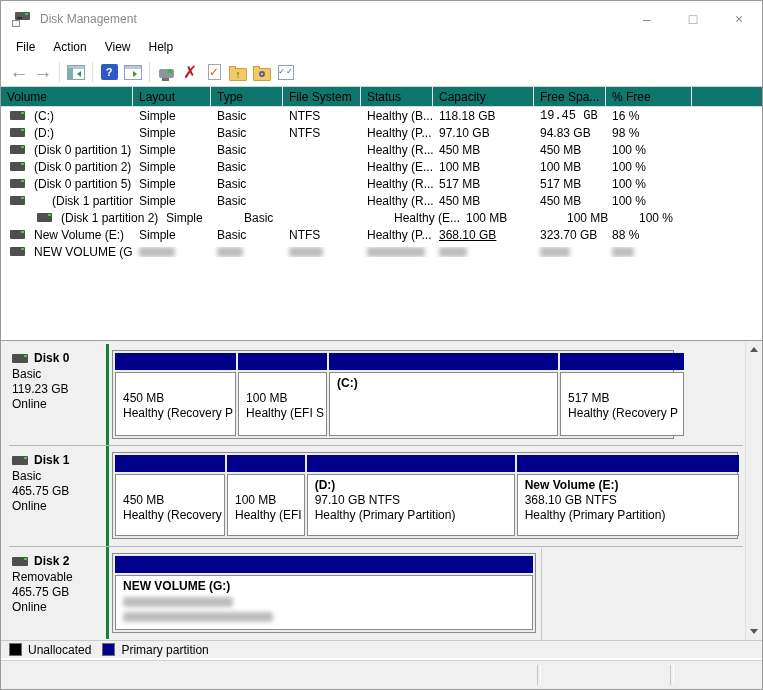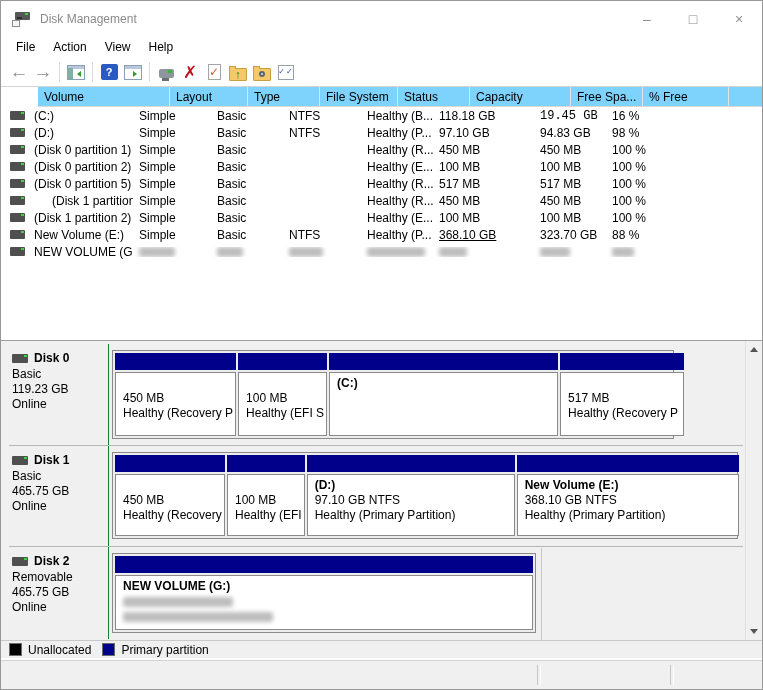--- a/index.html
+++ b/index.html
@@ -53,38 +53,38 @@
     font-size:11px;position:relative;border-radius:1px;box-sizing:border-box;}
   .open-folder-icon::before,.explore-folder-icon::before{content:"";position:absolute;top:-3px;left:-1px;
     width:7px;height:3px;background:#f5c86a;border:1px solid #c79f3f;border-bottom:none;box-sizing:border-box;}
   .explore-folder-icon::after{content:"";position:absolute;left:5px;top:2px;width:6px;height:6px;
     border:2px solid #5a6570;border-radius:50%;background:#cfe0ef;box-sizing:border-box;}
   .properties-icon{width:16px;height:15px;background:#fff;border:1px solid #9aa0a8;color:#2456c0;
     font-size:8px;letter-spacing:1px;line-height:1;display:flex;align-items:center;justify-content:center;box-sizing:border-box;}
 
   
   .list-pane{height:253px;flex:0 0 auto;background:#fff;overflow:hidden;}
-  .lv-header{display:flex;height:20px;background:#7dd3fc;border-bottom:1px solid #d9d9d9;box-sizing:border-box;margin-left:37px;}
+  .lv-header{display:flex;height:20px;background:#0f766e;border-bottom:1px solid #d9d9d9;box-sizing:border-box;}
   .lv-h{padding:3px 0 0 6px;border-right:1px solid #e2e2e2;box-sizing:border-box;overflow:hidden;white-space:nowrap;flex:0 0 auto;}
   .lv-h.fill{flex:1;border-right:none;}
   .lv-row{display:flex;height:17px;align-items:center;}
   .lv-c{padding-left:6px;box-sizing:border-box;overflow:hidden;white-space:nowrap;flex:0 0 auto;display:flex;align-items:center;}
   .vol-icon{width:15px;height:9px;background:#4f4f4f;border-radius:1px;position:relative;margin:0 9px 0 3px;flex:0 0 auto;}
   .vol-icon::after{content:"";position:absolute;right:1px;top:1px;width:3px;height:2px;background:#3fd23f;}
   .blurb{height:10px;border-radius:3px;background:#bdbdbd;filter:blur(2px);}
 
   
   .graph-pane{height:300px;flex:0 0 auto;background:#f0f0f0;border-top:1px solid #9f9f9f;
     position:relative;box-sizing:border-box;overflow:hidden;}
   .disk-rows{position:absolute;left:8px;top:3px;right:19px;}
   .disk-row{position:relative;border-bottom:1px solid #b6b6b6;display:flex;box-sizing:border-box;}
   .disk-row.disk0{height:102px;}
   .disk-row.disk1{height:101px;}
   .disk-row.disk2{height:92px;border-bottom:none;}
-  .dlabel{width:100px;flex:0 0 auto;border-right:1px solid #15803d;padding:7px 16px 0 3px;box-sizing:border-box;}
+  .dlabel{width:100px;flex:0 0 auto;border-right:3px solid #15803d;padding:7px 16px 0 3px;box-sizing:border-box;}
   .dname{font-weight:bold;display:flex;align-items:center;margin-bottom:2px;}
   .disk-icon{width:16px;height:9px;background:#4f4f4f;border-radius:1px;position:relative;margin-right:6px;flex:0 0 auto;}
   .disk-icon::after{content:"";position:absolute;right:1px;top:1px;width:3px;height:2px;background:#3fd23f;}
   .dline{line-height:15px;height:15px;overflow:hidden;white-space:nowrap;}
   .band{margin:6px 0 0 3px;border:1px solid #8a8a8a;background:#ececec;display:flex;gap:2px;
     padding:2px;box-sizing:border-box;align-self:flex-start;}
   .disk0 .band{height:89px;}
   .disk1 .band{height:87px;}
   .disk2 .band{height:80px;}
   .part{display:flex;flex-direction:column;box-sizing:border-box;}
@@ -263,21 +263,21 @@
           </div>
           <div class="lv-c" style="width: 78px;">Simple</div>
           <div class="lv-c" style="width: 72px;">Basic</div>
           <div class="lv-c" style="width: 78px;"></div>
           <div class="lv-c" style="width: 72px;">Healthy (R...</div>
           <div class="lv-c" style="width: 101px;">450 MB</div>
           <div class="lv-c" style="width: 72px;">450 MB</div>
           <div class="lv-c" style="width: 86px;">100 %</div>
         </div>
         <div class="lv-row">
-          <div class="lv-c" style="width: 132px;">
+          <div class="lv-c" style="width: 132px; margin-left: 27px;">
             <span class="vol-icon"></span>
             <span>(Disk 1 partition 2)</span>
           </div>
           <div class="lv-c" style="width: 78px;">Simple</div>
           <div class="lv-c" style="width: 72px;">Basic</div>
           <div class="lv-c" style="width: 78px;"></div>
           <div class="lv-c" style="width: 72px;">Healthy (E...</div>
           <div class="lv-c" style="width: 101px;">100 MB</div>
           <div class="lv-c" style="width: 72px;">100 MB</div>
           <div class="lv-c" style="width: 86px;">100 %</div>

